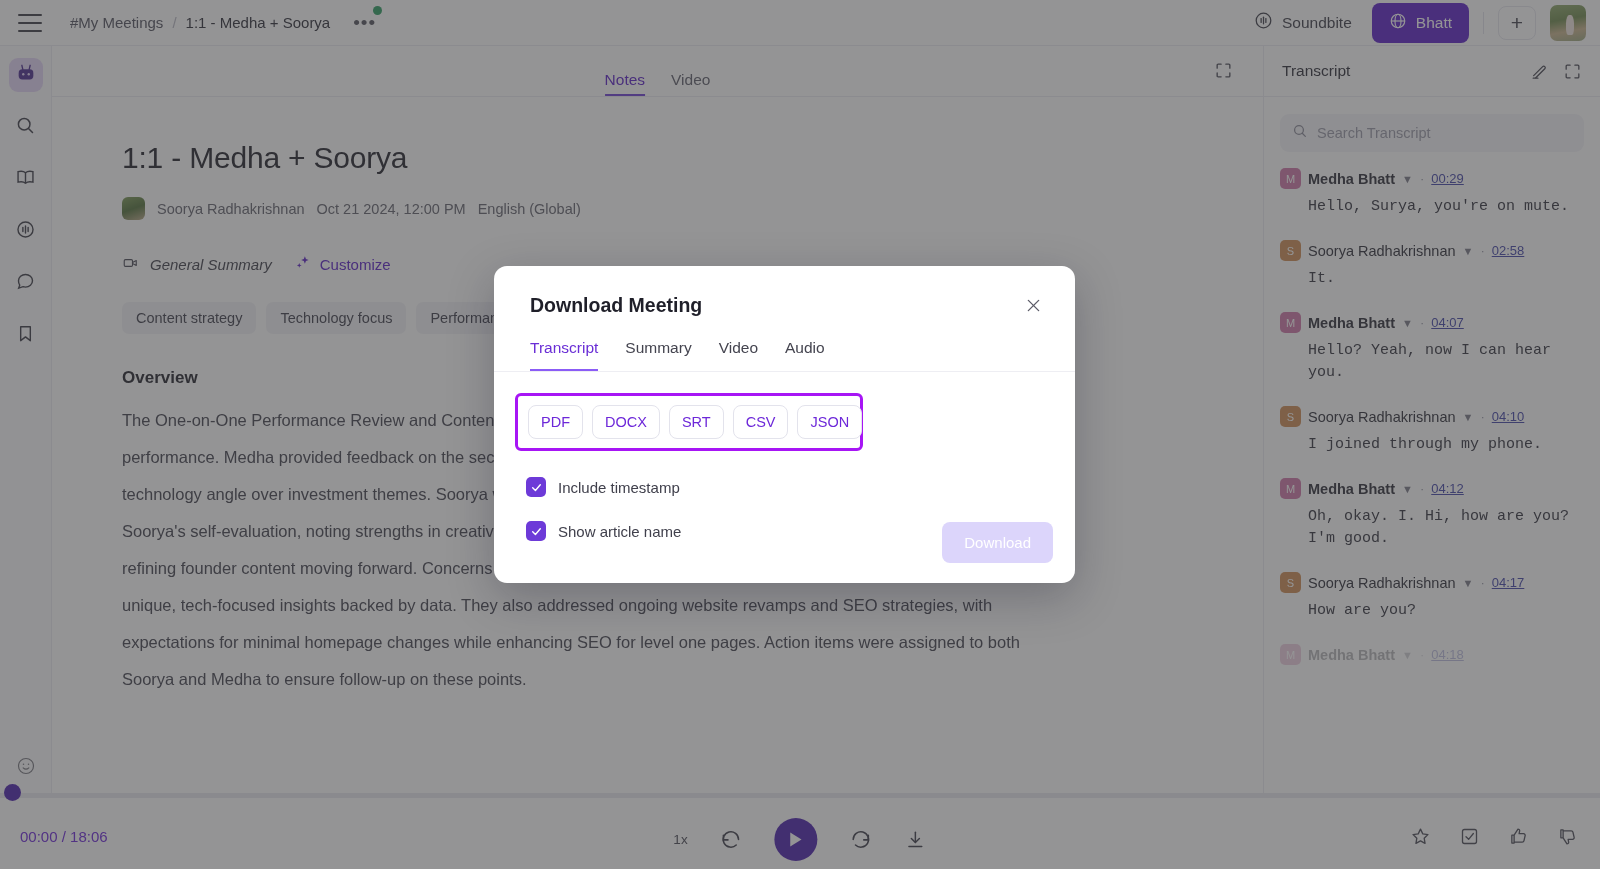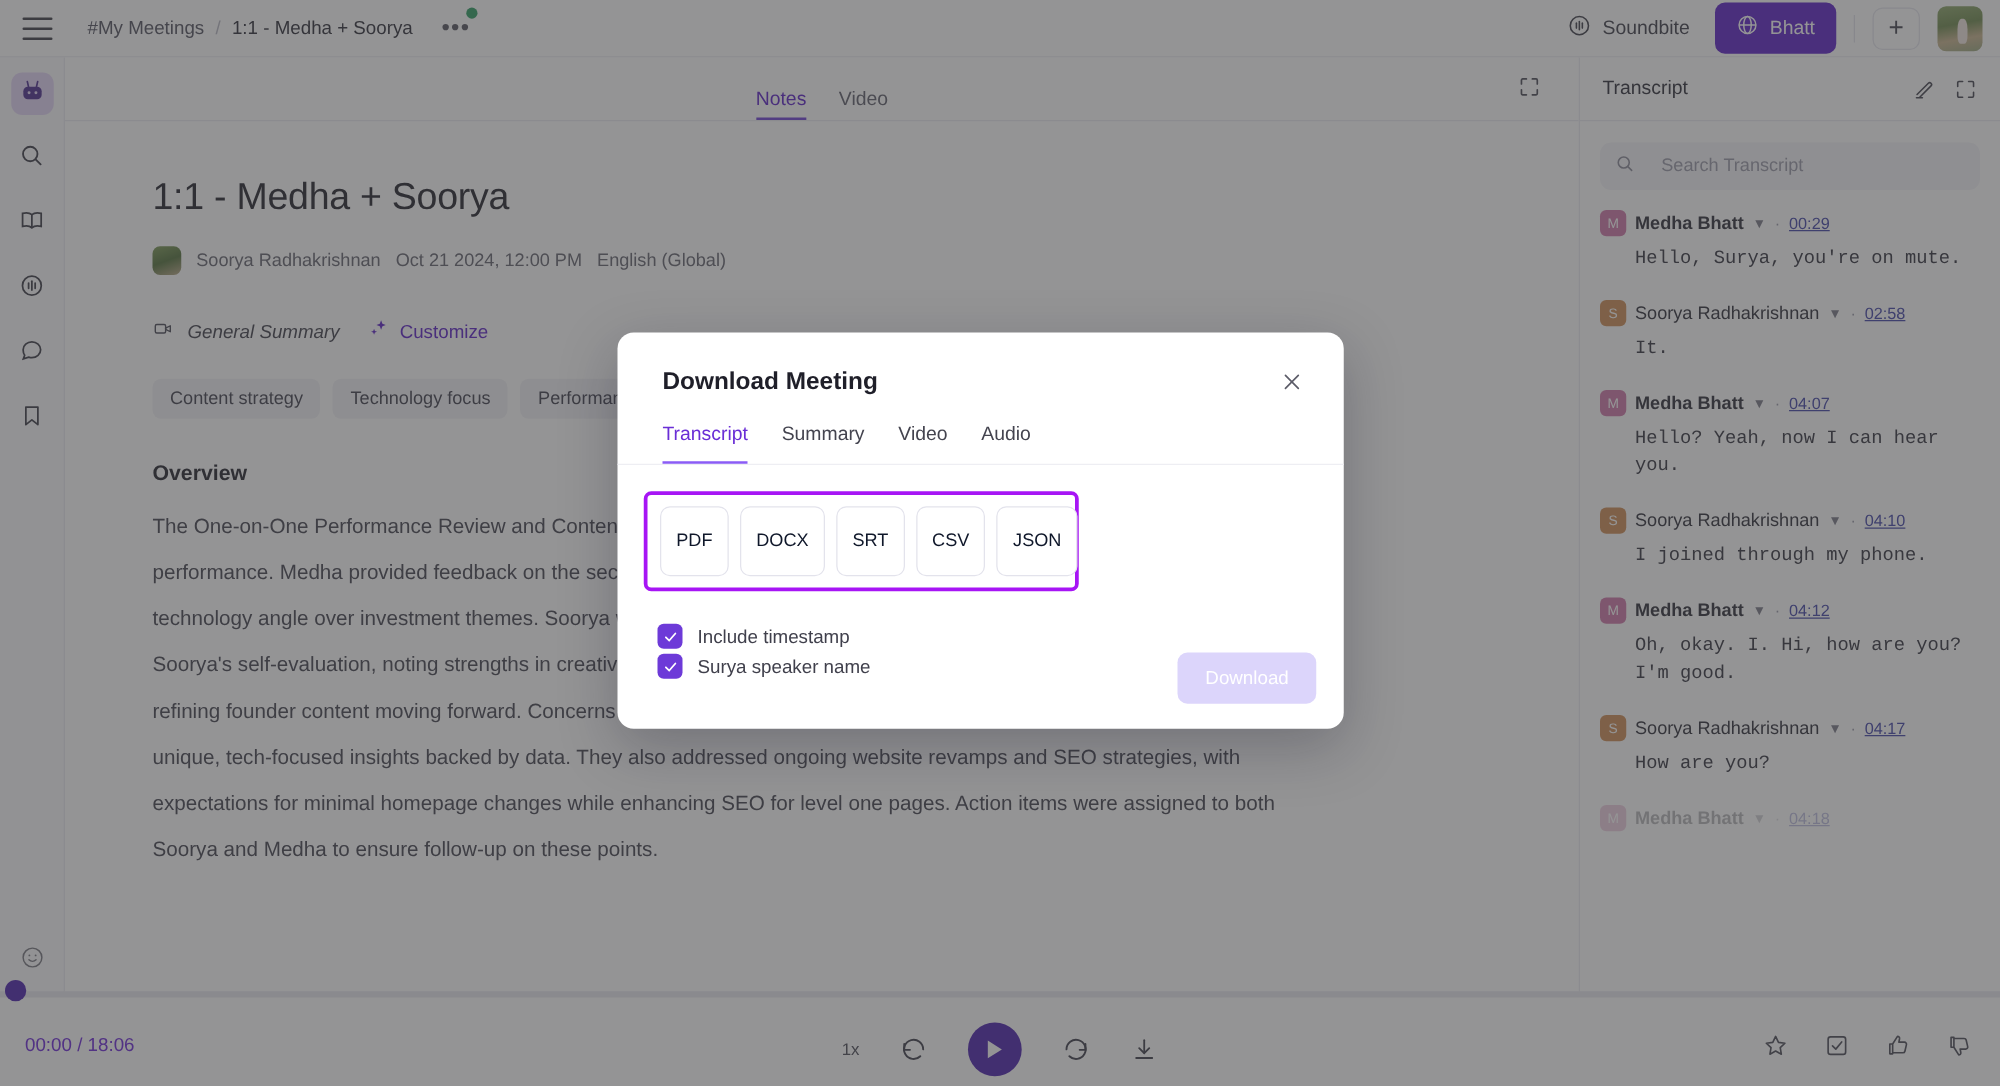--- a/index.html
+++ b/index.html
@@ -92,21 +92,21 @@
 
   
   .right { position:absolute; top:46px; right:0; width:337px; bottom:74px;
     background:#fff; border-left:1px solid #ececf1; display:flex; flex-direction:column; }
   .right-head { height:51px; display:flex; align-items:center; padding:0 18px;
     border-bottom:1px solid #ececf1; }
   .right-title { font-size:15.5px; color:#2e2e38; }
   .right-acts { margin-left:auto; display:flex; gap:14px; color:#44444f; }
   .right-acts span { cursor:pointer; display:flex; }
   .search-box { margin:17px 16px 4px; height:38px; background:#f4f4f8; border-radius:9px;
-    display:flex; align-items:center; gap:21px; padding:0 12px; }
+    display:flex; align-items:center; gap:9px; padding:0 12px; }
   .search-box input { border:none; background:transparent; outline:none; flex:1;
     font-size:14.5px; color:#3c3c48; font-family:"Liberation Sans", sans-serif; }
   .search-box input::placeholder { color:#9a9aa8; }
   .tlist { flex:1; overflow:hidden; padding:12px 16px 0; }
   .tline { margin-bottom:22px; }
   .tline.fading { opacity:0.35; }
   .tmeta { display:flex; align-items:center; gap:7px; }
   .tav { width:21px; height:21px; border-radius:5px; color:#fff; font-size:11px;
     display:flex; align-items:center; justify-content:center; flex:none; }
   .tav.m { background:#cf77a8; }
@@ -144,23 +144,23 @@
   .m-title { font-size:19.5px; color:#1f1f29; font-weight:700; }
   .m-close { margin-left:auto; font-size:22px; color:#5c5c68; cursor:pointer;
     line-height:14px; }
   .m-tabs { display:flex; gap:27px; padding:0 36px; margin-top:22px;
     border-bottom:1px solid #eeeef3; }
   .m-tab { font-size:15.5px; color:#44444f; padding-bottom:12px; cursor:pointer; }
   .m-tab.active { color:#6a2ed6; border-bottom:2px solid #8b5cf6; }
   .fmt-wrap { margin:21px 0 0 21px; width:348px; border:3px solid #a715f5;
     border-radius:6px; padding:9px 10px; display:flex; gap:9px; }
   .fmt { background:#fff; border:1px solid #e3e3ec; border-radius:8px;
-    font-size:14.5px; color:#0f172a; padding:19px 12px; cursor:pointer;
+    font-size:14.5px; color:#6d28d9; padding:8px 12px; cursor:pointer;
     font-family:"Liberation Sans", sans-serif; }
-  .m-opts { margin:26px 0 0 32px; display:flex; flex-direction:column; gap:4px; }
+  .m-opts { margin:26px 0 0 32px; display:flex; flex-direction:column; gap:24px; }
   .m-opt { display:flex; align-items:center; gap:12px; cursor:pointer; }
   .cbx { width:20px; height:20px; border-radius:5px; background:#6d3ad8;
     display:flex; align-items:center; justify-content:center; flex:none; }
   .m-opt-lbl { font-size:15px; color:#40404c; }
   .dl-btn { position:absolute; right:22px; bottom:20px; background:#dcd5fb; color:#fff;
     font-size:15px; border:none; border-radius:8px; padding:12px 22px; cursor:pointer;
     font-family:"Liberation Sans", sans-serif; }
 </style>
 </head>
 <body>
@@ -546,20 +546,20 @@
           </svg>
         </span>
         <span class="m-opt-lbl">Include timestamp</span>
       </label>
       <label class="m-opt">
         <span class="cbx">
           <svg width="13" height="13" viewBox="0 0 24 24" fill="none" stroke="#fff" stroke-width="2.6" stroke-linecap="round" stroke-linejoin="round">
             <polyline points="5,12.6 10,17.4 19,7"></polyline>
           </svg>
         </span>
-        <span class="m-opt-lbl">Surya speaker name</span>
+        <span class="m-opt-lbl">Show article name</span>
       </label>
     </div>
 
     <button class="dl-btn">Download</button>
   </div>
 
 </div>
 
 </body></html>

